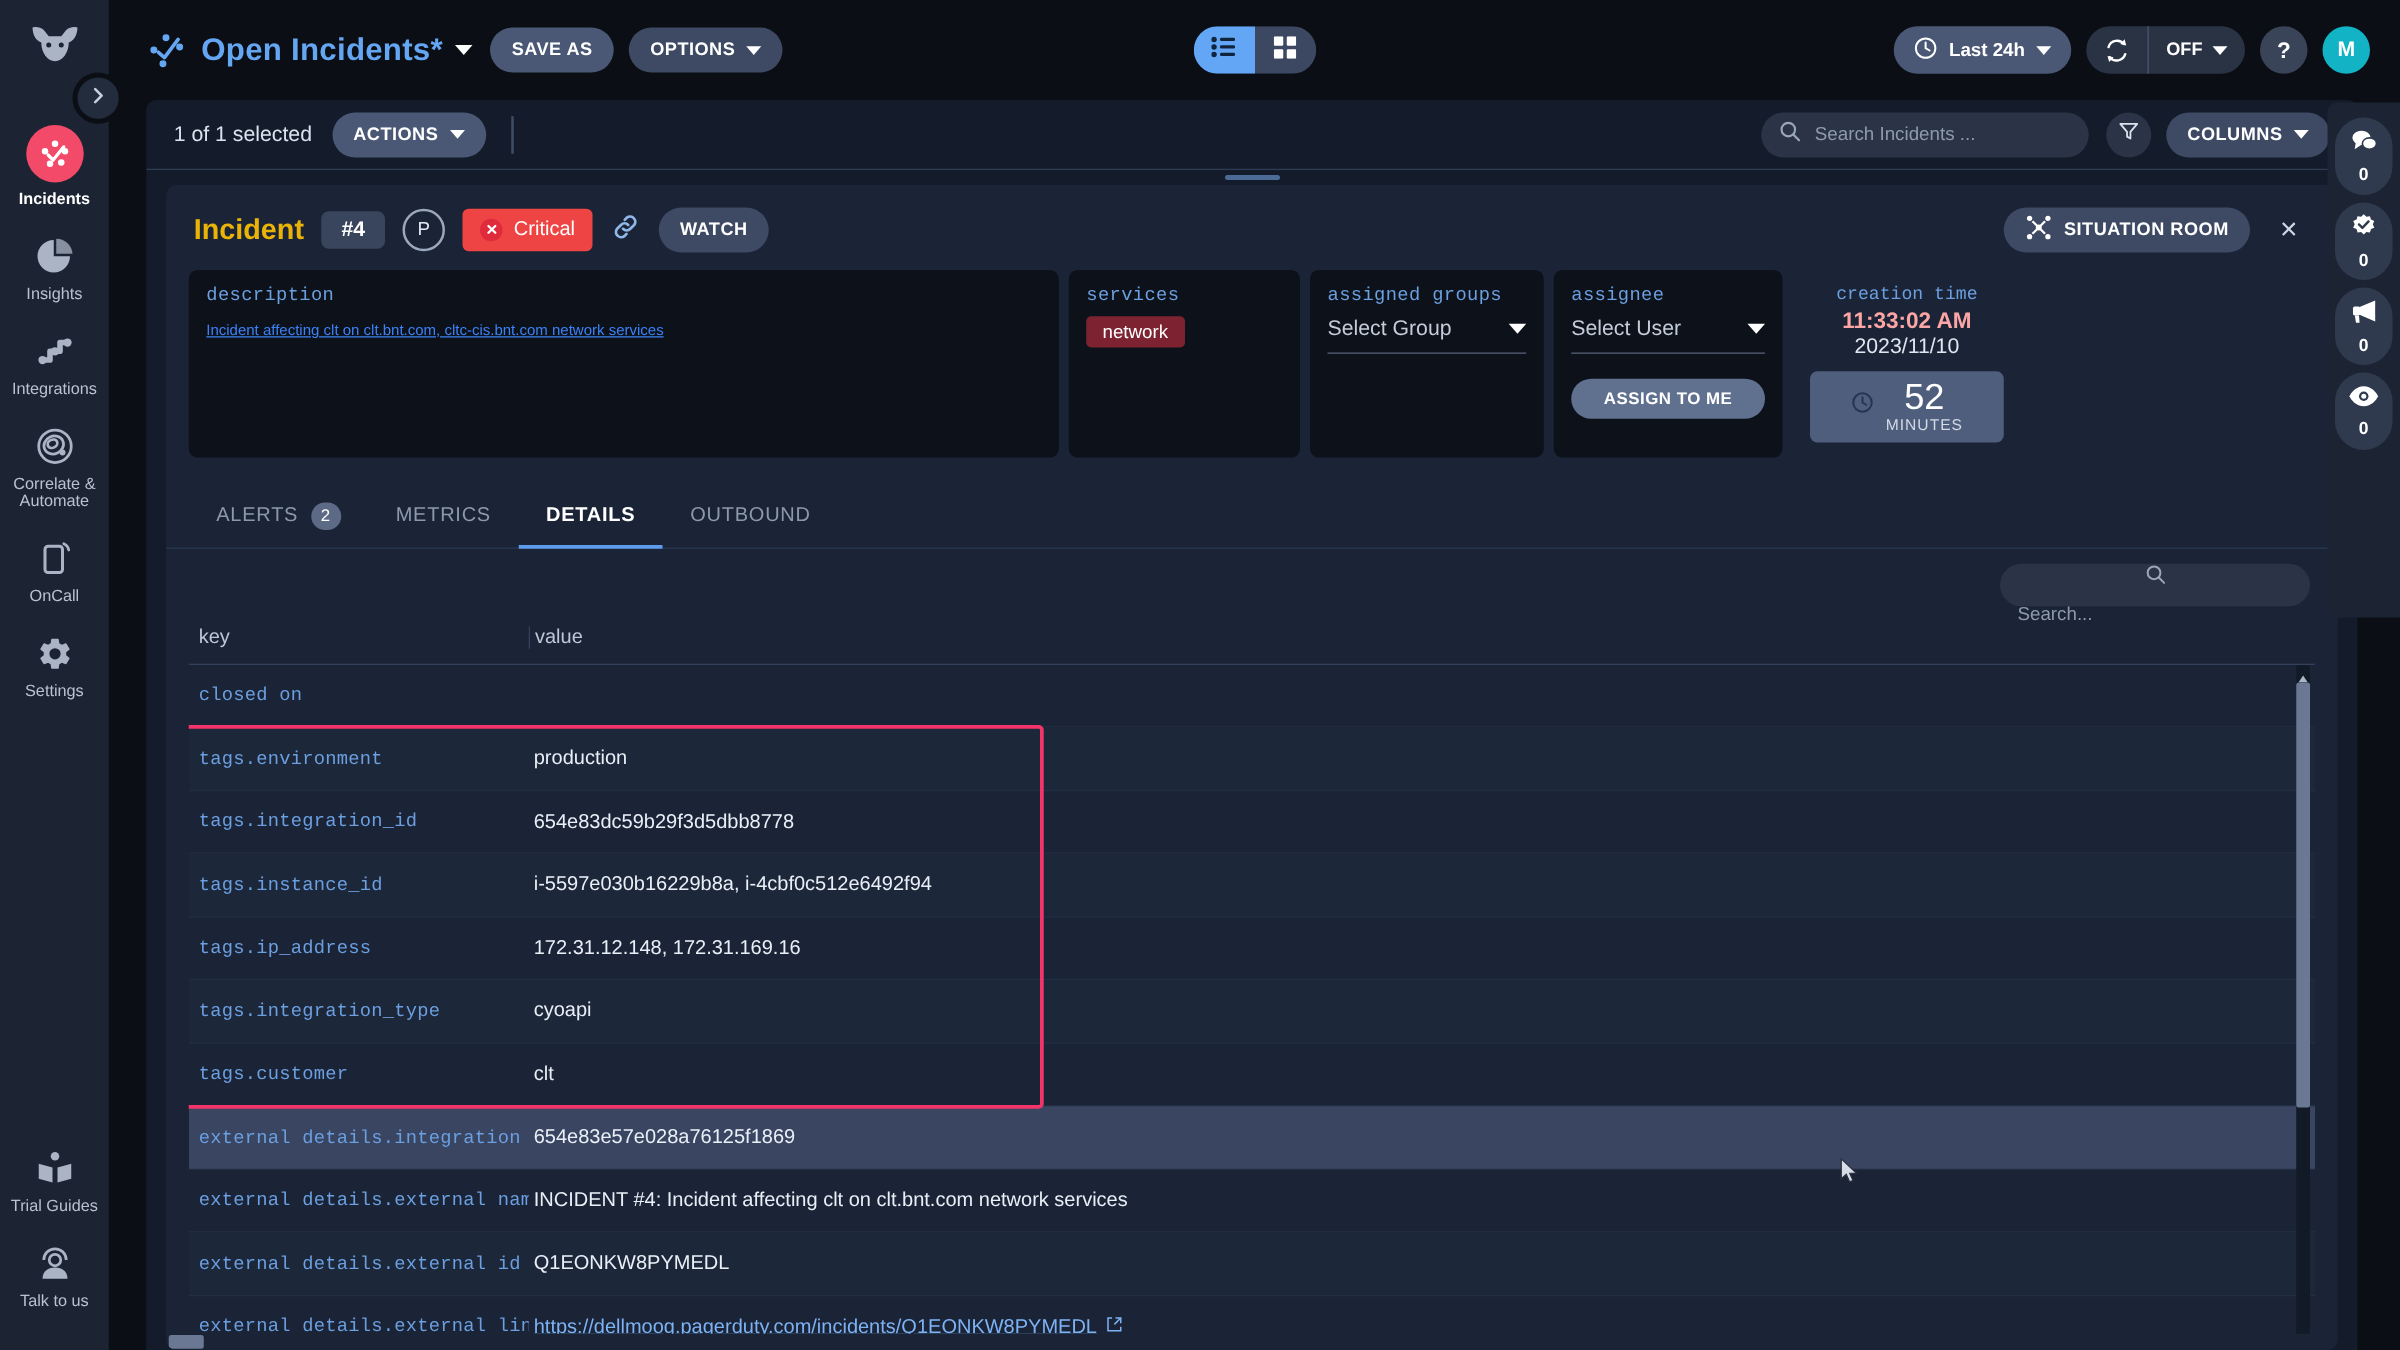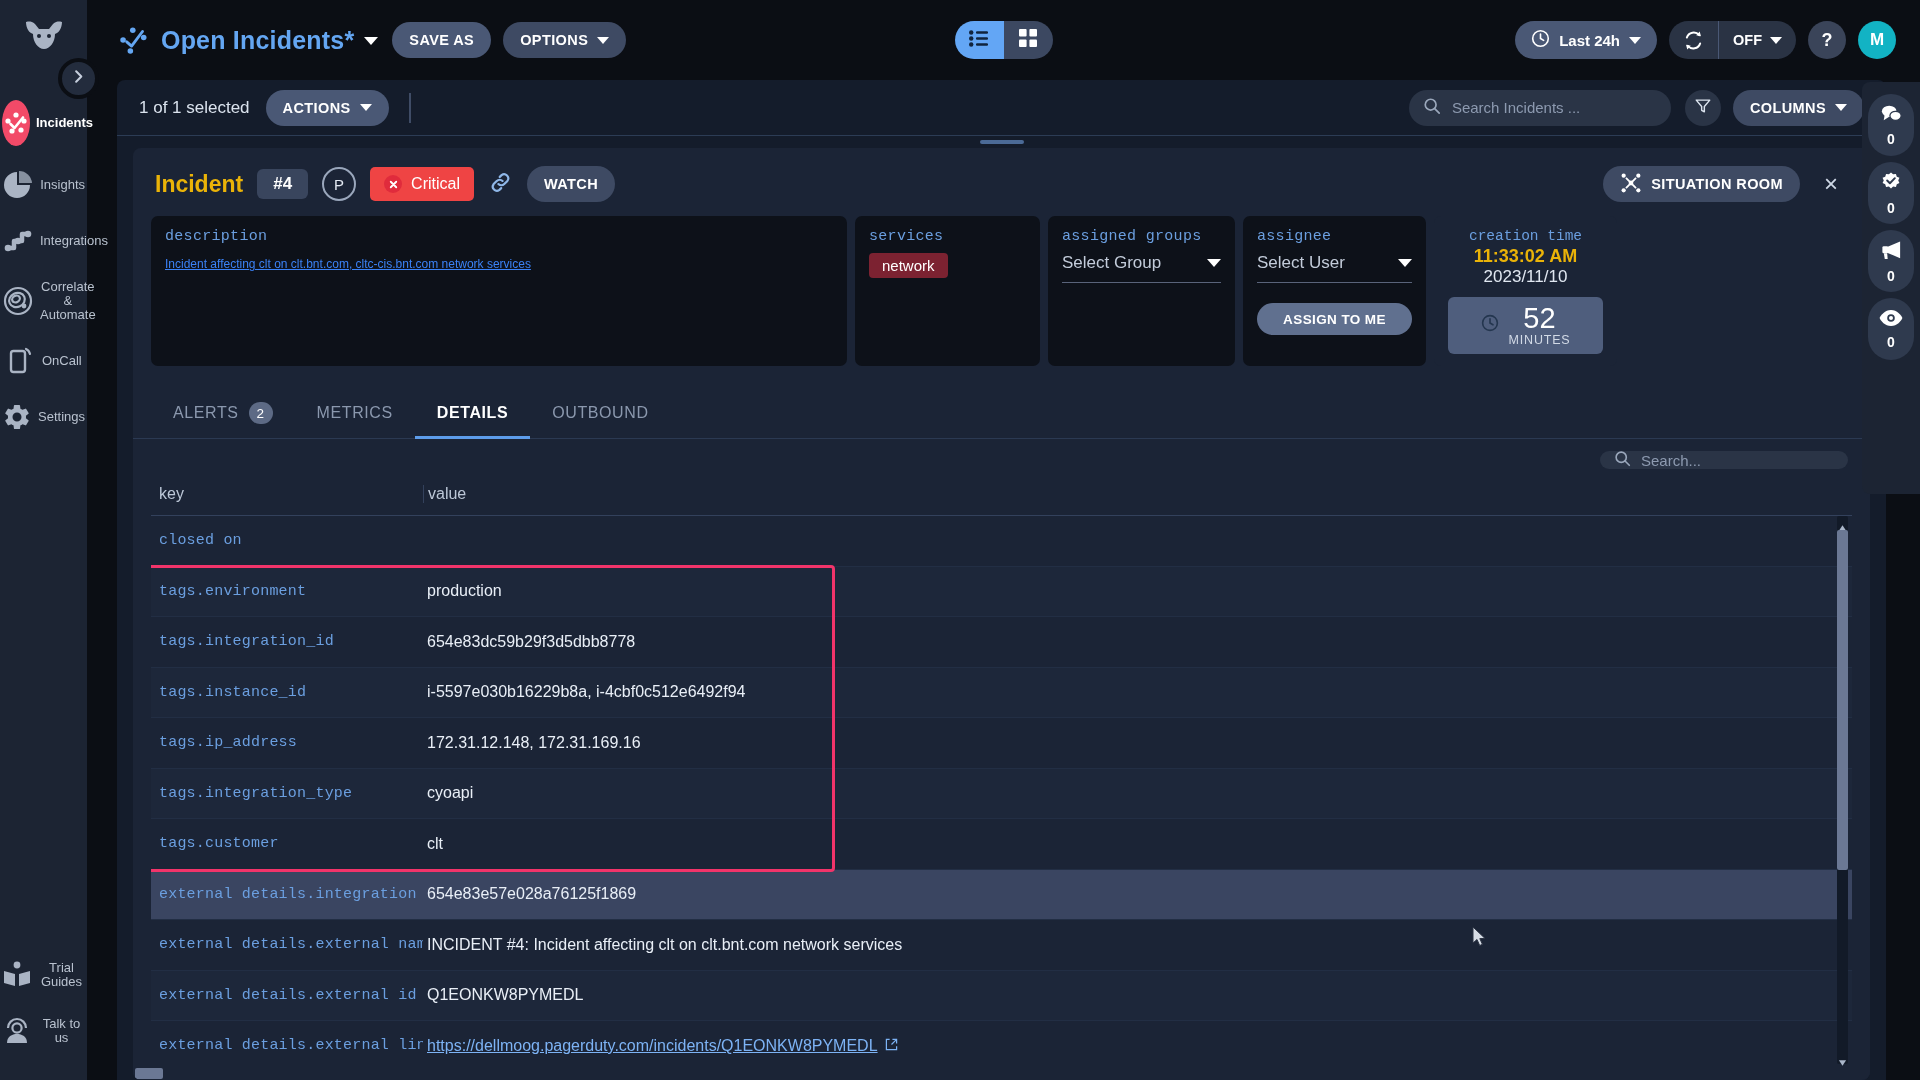--- a/index.html
+++ b/index.html
@@ -12,21 +12,21 @@
   .app { position: relative; width: 1920px; height: 1080px; background: #0b0e14; display: flex; }
 
   
   .rail {
     width: 87px; height: 1080px; background: #1c2433;
     display: flex; flex-direction: column; align-items: center;
     padding-top: 8px; flex: 0 0 87px; position: relative; z-index: 5;
   }
   .rail-logo { width: 48px; height: 48px; margin-top: 6px; margin-bottom: 26px; display:flex; align-items:center; justify-content:center; }
   .rail-item {
-    width: 87px; padding: 12px 2px 10px; display: flex; flex-direction: row;
+    width: 87px; padding: 12px 2px 10px; display: flex; flex-direction: column;
     align-items: center; cursor: pointer; gap: 6px;
   }
   .rail-item .ico { width: 34px; height: 34px; display:flex; align-items:center; justify-content:center; }
   .rail-item .lbl { font-size: 13px; color: #b9c2cf; text-align: center; line-height: 14px; }
   .rail-item.active .lbl { color: #ffffff; font-weight: 600; }
   .rail-item.active .badge-circle {
     width: 46px; height: 46px; border-radius: 50%; background: #f24a68;
     display:flex; align-items:center; justify-content:center;
   }
   .rail-spacer { flex: 1 1 auto; }
@@ -160,21 +160,21 @@
     border-bottom: 1px solid #5a6party; border-bottom: 1px solid #59637a; padding-bottom: 9px; margin-top: 4px;
   }
   .select-row .sv { color:#c3ccda; font-size: 17px; }
   .select-row .sv.white { color:#eef3fa; }
   .btn-action {
     background:#60708f; color:#fff; border:none; border-radius: 16px; height: 32px;
     font-size: 13.5px; font-weight: 700; letter-spacing:.4px; padding: 0 16px; cursor:pointer;
     margin-top: 20px; width: 100%; font-family:"Liberation Sans", sans-serif;
   }
   .ct-label { color:#6b9fe0; font-size: 14.5px; font-family:"Liberation Mono", monospace; }
-  .ct-time { color:#eab308; font-size: 18px; font-weight: 700; margin-top: 2px; }
+  .ct-time { color:#fca5a5; font-size: 18px; font-weight: 700; margin-top: 2px; }
   .ct-date { color:#e0e7f1; font-size: 17px; }
   .ct-box {
     background:#4f5e7d; border-radius: 6px; margin-top: 10px; padding: 6px 8px 7px;
     display:flex; align-items:center; justify-content:center; gap: 10px;
   }
   .ct-min-num { color:#fff; font-size: 29px; font-weight: 400; line-height: 30px; }
   .ct-min-lbl { color:#d2dae6; font-size: 12.5px; letter-spacing: .8px; }
 
   
   .tabs { display:flex; gap: 0; padding: 12px 18px 0; border-bottom: 1px solid #2b3952; margin: 8px 0 0; }
@@ -184,22 +184,22 @@
   }
   .tab.active { color:#fff; font-weight:700; border-bottom-color: #5d9cea; }
   .tab .cnt {
     background:#5d6a85; color:#fff; border-radius: 11px; min-width: 24px; height: 22px;
     display:flex; align-items:center; justify-content:center; font-size: 13.5px; padding: 0 7px;
   }
 
   
   .detail-search-row { display:flex; justify-content:flex-end; padding: 12px 22px 10px; }
   .dsearch {
-    width: 248px; height: 18px; border-radius: 17px; background:#2a3446;
-    display:flex; align-items:center; gap: 10px; padding: 0 14px;
+    width: 248px; height: 34px; border-radius: 17px; background:#2a3446;
+    display:flex; align-items:center; gap: 10px; padding: 0 14px; flex-direction: column;
   }
   .dsearch input { background:transparent;border:none;outline:none;color:#cfd8e6;font-size:15px;width:100%;font-family:"Liberation Sans",sans-serif;}
   .dsearch input::placeholder { color:#8d9ab0; }
 
   
   .tablewrap { flex:1 1 auto; min-height:0; display:flex; flex-direction:column; padding: 0 18px 0; position:relative; }
   .thead { display:flex; border-bottom: 1px solid #33415c; padding: 6px 0 12px; }
   .thead .th { color:#bcc7d7; font-size: 16px; }
   .th-key { flex: 0 0 272px; padding-left: 8px; }
   .th-val { flex: 1 1 auto; padding-left: 4px; border-left: 1px solid #33415c; }

